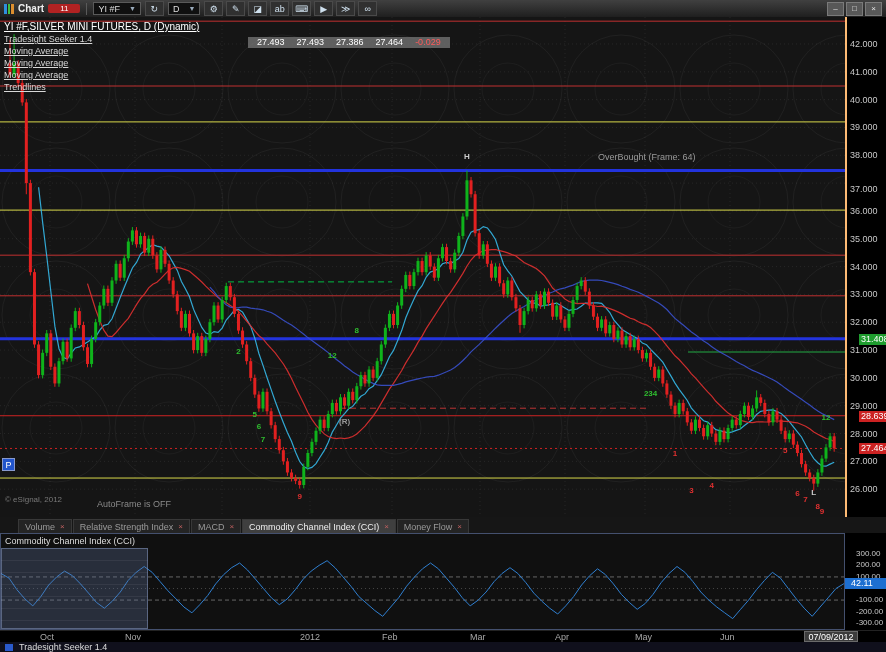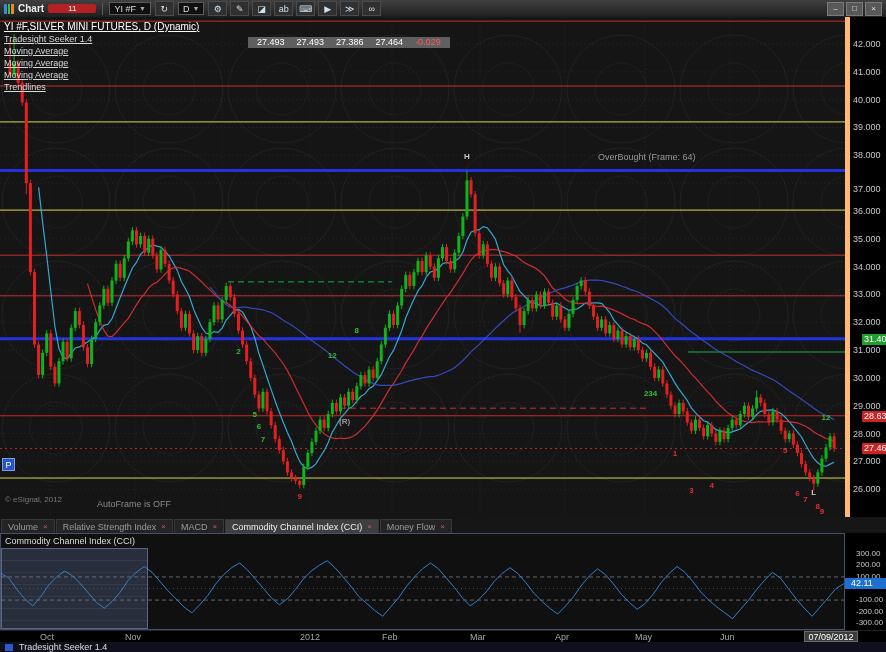--- a/index.html
+++ b/index.html
@@ -4,24 +4,24 @@
 <style>
   html,body{margin:0;padding:0;background:#000;font-family:"Liberation Sans",sans-serif;}
   .window{position:relative;width:886px;height:652px;background:#000;overflow:hidden;}
 
   
   .toolbar{position:absolute;top:0;left:0;width:886px;height:17px;background:linear-gradient(#404040,#1f1f1f);
     display:flex;align-items:center;gap:4px;padding:0 4px;box-sizing:border-box;}
   .tb-chart-icon{width:10px;height:10px;display:inline-block;
     background:linear-gradient(90deg,#2f8fdd 0 3px,#1f1f1f 3px 4px,#3fbf3f 4px 6px,#1f1f1f 6px 7px,#dd8f2f 7px 10px);}
   .tb-label{color:#eee;font-size:10px;font-weight:bold;}
-  .tb-badge{background:#b22222;color:#fff;font-size:8px;padding:0 20px;border-radius:2px;line-height:9px;}
+  .tb-badge{background:#b22222;color:#fff;font-size:8px;padding:0 12px;border-radius:2px;line-height:9px;}
   .tb-sep{width:1px;height:12px;background:#5a5a5a;margin:0 2px;}
   .tb-select{background:#101010;border:1px solid #5a5a5a;color:#ddd;font-size:9px;height:13px;
-    display:flex;align-items:center;padding:0 4px;gap:3px;box-sizing:border-box;}
+    display:flex;align-items:center;padding:0 4px;gap:9px;box-sizing:border-box;}
   .tb-caret{font-size:7px;color:#9ab;}
   .tb-icon{min-width:15px;height:13px;color:#cfe0ee;font-size:9px;display:flex;align-items:center;
     justify-content:center;border:1px solid #4a4a4a;background:#303030;padding:0 1px;}
   .win-controls{margin-left:auto;display:flex;gap:2px;}
   .win-btn{width:15px;height:12px;background:#585858;border:1px solid #7a7a7a;color:#e5e5e5;
     font-size:8px;line-height:11px;text-align:center;}
 
   
   .chart-pane{position:absolute;top:17px;left:0;width:845px;height:500px;background:#151515;}
   #main-chart{position:absolute;left:0;top:0;}
@@ -33,28 +33,28 @@
     display:flex;gap:12px;padding:0 9px;align-items:center;font-size:9px;color:#fff;line-height:11px;}
   .ohlc-chg{color:#ff5a5a;}
   .overbought{position:absolute;top:135px;left:598px;font-size:9px;color:#9a9a9a;}
   .p-badge{position:absolute;left:2px;top:441px;width:13px;height:13px;background:#2255cc;border:1px solid #8899cc;
     color:#fff;font-size:9px;text-align:center;line-height:13px;box-sizing:border-box;}
   .copyright{position:absolute;left:5px;top:478px;font-size:8px;color:#787878;}
   .autoframe{position:absolute;left:97px;top:482px;font-size:9px;color:#8a8a8a;}
 
   
   .price-axis{position:absolute;top:17px;left:845px;width:41px;height:500px;background:#000;
-    border-left:5px solid #fdba74;box-sizing:border-box;}
+    border-left:2px solid #fdba74;box-sizing:border-box;}
   .pa-label{position:absolute;left:3px;font-size:9px;color:#c8c8c8;line-height:10px;}
   .pa-badge{position:absolute;left:12px;width:41px;font-size:9px;color:#fff;padding-left:2px;
     line-height:11px;box-sizing:border-box;}
 
   
   .tab-bar{position:absolute;top:517px;left:0;width:886px;height:16px;background:#161616;
-    display:flex;align-items:flex-end;gap:1px;padding-left:1px;box-sizing:border-box;}
+    display:flex;align-items:flex-end;gap:1px;padding-left:18px;box-sizing:border-box;}
   .tab{display:flex;align-items:center;gap:5px;background:#242424;color:#9a9a9a;font-size:9px;height:14px;
     padding:0 6px;border:1px solid #383838;border-bottom:none;white-space:nowrap;box-sizing:border-box;}
   .tab.active{background:#3f3f3f;color:#efefef;}
   .tab-close{color:#c06060;font-size:8px;}
 
   
   .cci-pane{position:absolute;top:533px;left:0;width:845px;height:97px;background:#101010;
     border:1px solid #44506e;box-sizing:border-box;}
   .cci-title{font-size:9px;color:#ddd;padding:2px 4px;}
   #cci-chart{position:absolute;left:0;top:14px;}

